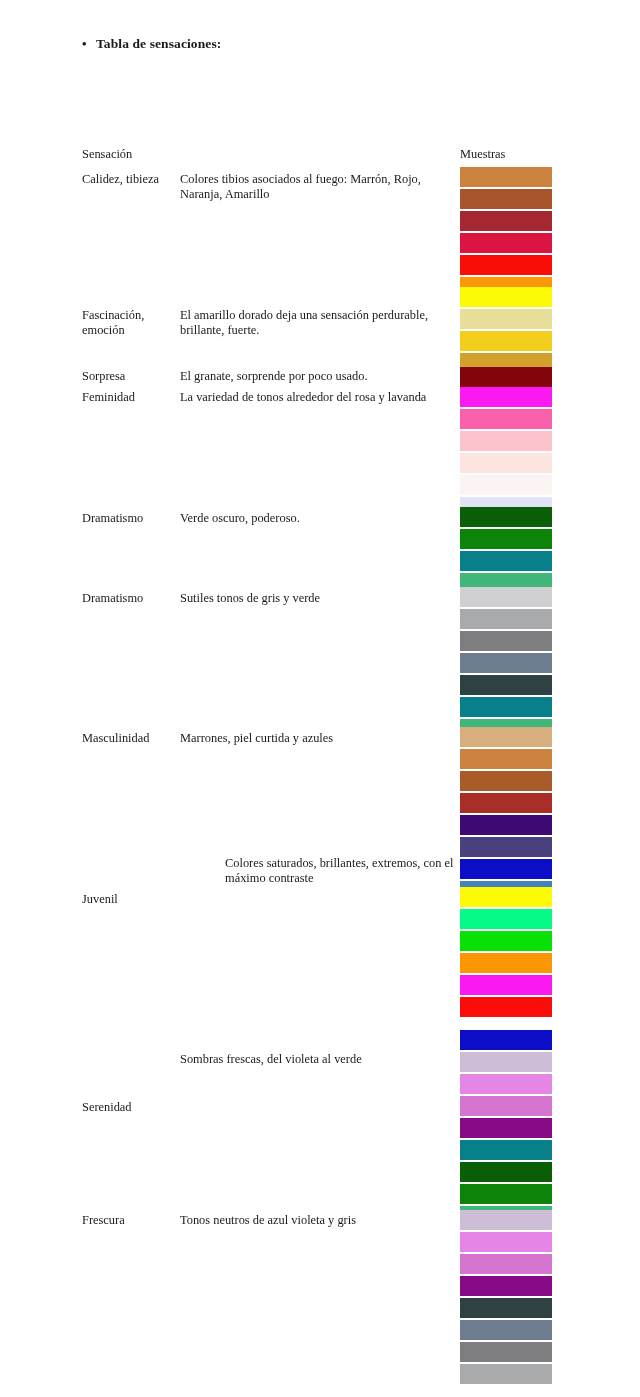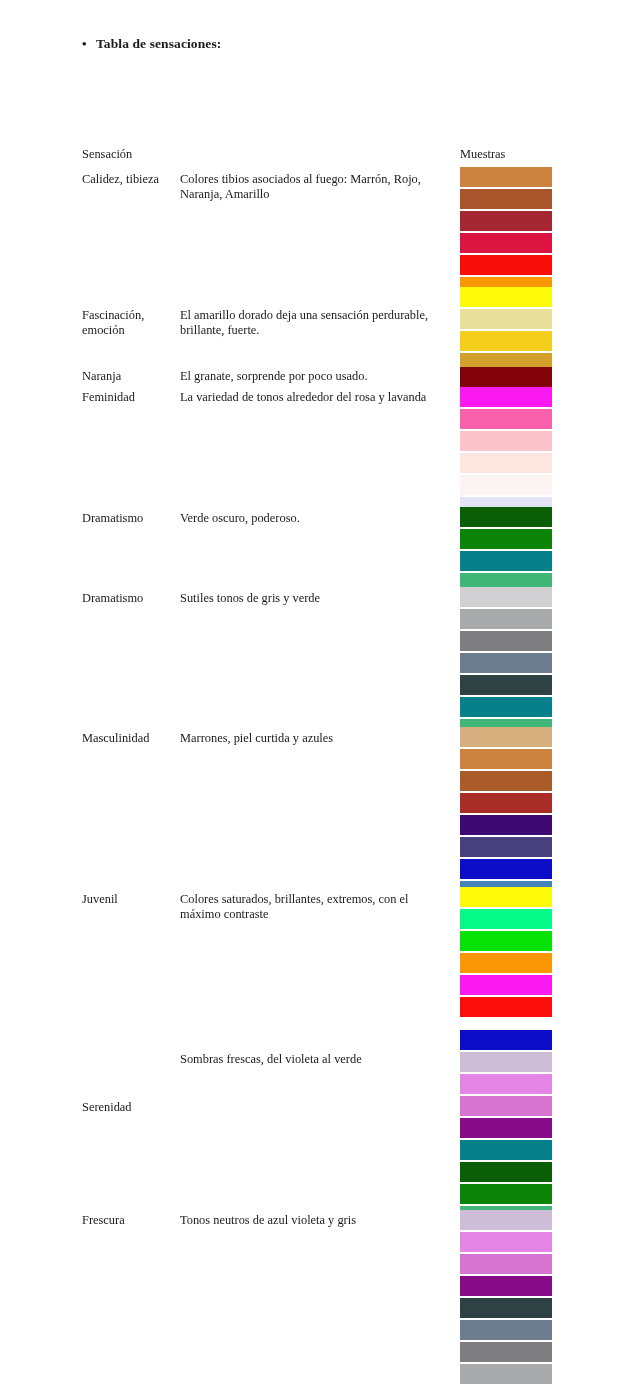--- a/index.html
+++ b/index.html
@@ -96,21 +96,21 @@
       <div class="swatch" title="#a52731" style="top: 211px; height: 20px; background: rgb(165, 39, 49);"></div>
       <div class="swatch" title="#dc1441" style="top: 233px; height: 20px; background: rgb(220, 20, 65);"></div>
       <div class="swatch" title="#f90d09" style="top: 255px; height: 20px; background: rgb(249, 13, 9);"></div>
       <div class="swatch" title="#fb9705" style="top: 277px; height: 20px; background: rgb(251, 151, 5);"></div>
       <div class="col-sensacion" style="top: 308px;">Fascinación, emoción</div>
       <div class="col-colores" style="top: 308px;">El amarillo dorado deja una sensación perdurable, brillante, fuerte.</div>
       <div class="swatch" title="#fdfa07" style="top: 287px; height: 20px; background: rgb(253, 250, 7);"></div>
       <div class="swatch" title="#e8e09a" style="top: 309px; height: 20px; background: rgb(232, 224, 154);"></div>
       <div class="swatch" title="#f4ce1c" style="top: 331px; height: 20px; background: rgb(244, 206, 28);"></div>
       <div class="swatch" title="#d3a12b" style="top: 353px; height: 20px; background: rgb(211, 161, 43);"></div>
-      <div class="col-sensacion" style="top: 369px;">Naranja</div>
+      <div class="col-sensacion" style="top: 369px;">Sorpresa</div>
       <div class="col-colores" style="top: 369px;">El granate, sorprende por poco usado.</div>
       <div class="swatch" title="#82030a" style="top: 367px; height: 20px; background: rgb(130, 3, 10);"></div>
       <div class="col-sensacion" style="top: 390px;">Feminidad</div>
       <div class="col-colores" style="top: 390px;">La variedad de tonos alrededor del rosa y lavanda</div>
       <div class="swatch" title="#fb19f2" style="top: 387px; height: 20px; background: rgb(251, 25, 242);"></div>
       <div class="swatch" title="#fa61ad" style="top: 409px; height: 20px; background: rgb(250, 97, 173);"></div>
       <div class="swatch" title="#fcc3cd" style="top: 431px; height: 20px; background: rgb(252, 195, 205);"></div>
       <div class="swatch" title="#fde5e0" style="top: 453px; height: 20px; background: rgb(253, 229, 224);"></div>
       <div class="swatch" title="#fcf3f3" style="top: 475px; height: 20px; background: rgb(252, 243, 243);"></div>
       <div class="swatch" title="#e2e3f7" style="top: 497px; height: 20px; background: rgb(226, 227, 247);"></div>
@@ -133,21 +133,21 @@
       <div class="col-colores" style="top: 731px;">Marrones, piel curtida y azules</div>
       <div class="swatch" title="#d7ae7e" style="top: 727px; height: 20px; background: rgb(215, 174, 126);"></div>
       <div class="swatch" title="#cd8340" style="top: 749px; height: 20px; background: rgb(205, 131, 64);"></div>
       <div class="swatch" title="#aa5b2a" style="top: 771px; height: 20px; background: rgb(170, 91, 42);"></div>
       <div class="swatch" title="#a92e28" style="top: 793px; height: 20px; background: rgb(169, 46, 40);"></div>
       <div class="swatch" title="#3c0a72" style="top: 815px; height: 20px; background: rgb(60, 10, 114);"></div>
       <div class="swatch" title="#49417e" style="top: 837px; height: 20px; background: rgb(73, 65, 126);"></div>
       <div class="swatch" title="#0b0dc7" style="top: 859px; height: 20px; background: rgb(11, 13, 199);"></div>
       <div class="swatch" title="#4483ba" style="top: 881px; height: 20px; background: rgb(68, 131, 186);"></div>
       <div class="col-sensacion" style="top: 892px;">Juvenil</div>
-      <div class="col-colores" style="top: 892px;">Colores saturados, brillantes, extremos, con el máximo contraste</div>
+      <div class="col-colores" style="top: 856px; margin-left: 45px;">Colores saturados, brillantes, extremos, con el máximo contraste</div>
       <div class="swatch" title="#fdfa07" style="top: 887px; height: 20px; background: rgb(253, 250, 7);"></div>
       <div class="swatch" title="#05fa88" style="top: 909px; height: 20px; background: rgb(5, 250, 136);"></div>
       <div class="swatch" title="#08e105" style="top: 931px; height: 20px; background: rgb(8, 225, 5);"></div>
       <div class="swatch" title="#fb9705" style="top: 953px; height: 20px; background: rgb(251, 151, 5);"></div>
       <div class="swatch" title="#fb19f2" style="top: 975px; height: 20px; background: rgb(251, 25, 242);"></div>
       <div class="swatch" title="#fa0d0b" style="top: 997px; height: 20px; background: rgb(250, 13, 11);"></div>
       <div class="col-sensacion" style="top: 1100px;">Serenidad</div>
       <div class="col-colores" style="top: 1052px;">Sombras frescas, del violeta al verde</div>
       <div class="swatch" title="#0b0dc7" style="top: 1030px; height: 20px; background: rgb(11, 13, 199);"></div>
       <div class="swatch" title="#cdbdd6" style="top: 1052px; height: 20px; background: rgb(205, 189, 214);"></div>

